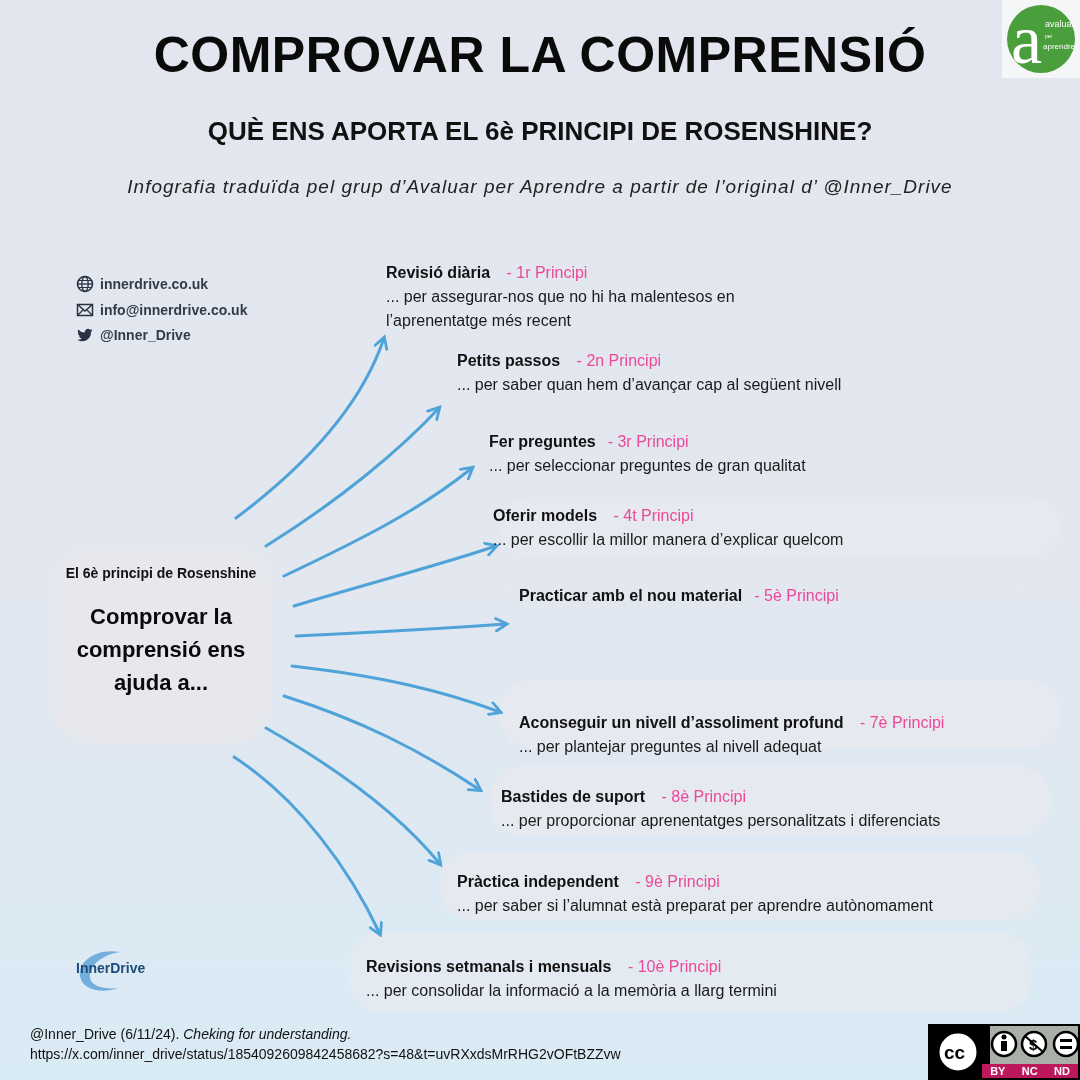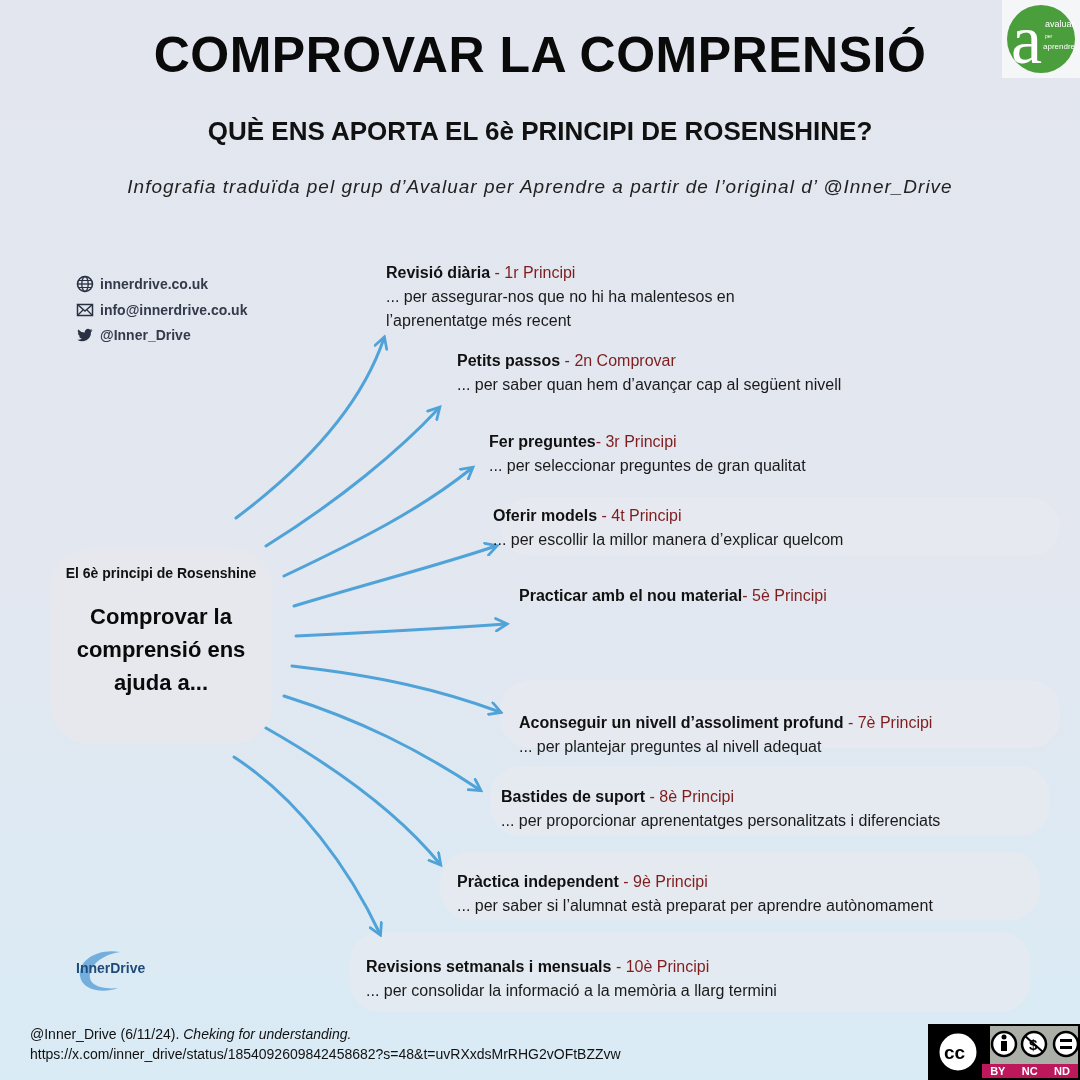--- a/index.html
+++ b/index.html
@@ -32,21 +32,21 @@
   .contact svg { width: 18px; height: 18px; }
   #center-bubble {
     left: 50px; top: 548px; width: 222px; height: 196px;
     background: #e6e8ee; border-radius: 40px;
     text-align: center;
   }
   #center-small { margin-top: 14px; font-size: 14px; font-weight: bold; line-height: 22px; color: #111; }
   #center-big { margin-top: 16px; font-size: 22px; font-weight: 900; line-height: 33px; color: #0a0a0a; }
   .item { font-size: 16px; line-height: 24px; color: #1a1a1a; }
   .item .name { font-weight: bold; color: #111; }
-  .item .principle { color: #7f1d1d; }
+  .item .principle { color: #ec4899; padding-left: 12px; }
   #arrows { left: 0; top: 0; width: 1080px; height: 1080px; pointer-events: none; }
   #innerdrive-logo { left: 68px; top: 946px; width: 100px; height: 50px; }
   #innerdrive-logo .txt { position: absolute; left: 8px; top: 14px; font-weight: bold; font-size: 14px; color: #1f4b7a; }
   #reference { left: 30px; top: 1024px; font-size: 14px; line-height: 20px; color: #111; }
   #reference .it { font-style: italic; }
   #cc-badge {
     left: 928px; top: 1024px; width: 152px; height: 56px; background: #aab0a8;
     border: 2px solid #000;
   }
   #cc-badge .bar { position: absolute; left: 52px; right: 0; bottom: 0; height: 14px; background: #be185d; color: #fff; font-size: 11px; font-weight: bold; display: flex; justify-content: space-around; align-items: center; }
@@ -123,21 +123,21 @@
     <path d="M266 728 C 340 770, 400 815, 440 864"></path>
     <path d="M234 757 C 300 800, 350 870, 380 934"></path>
   </g>
 </svg>
 
 <div class="item abs" style="left:386px;top:261px;width:440px">
   <span class="name">Revisió diària</span><span class="principle"> - 1r Principi</span>
   <div>... per assegurar-nos que no hi ha malentesos en l’aprenentatge més recent</div>
 </div>
 <div class="item abs" style="left:457px;top:349px;width:600px">
-  <span class="name">Petits passos</span><span class="principle"> - 2n Comprovar</span>
+  <span class="name">Petits passos</span><span class="principle"> - 2n Principi</span>
   <div>... per saber quan hem d’avançar cap al següent nivell</div>
 </div>
 <div class="item abs" style="left:489px;top:430px;width:580px">
   <span class="name">Fer preguntes</span><span class="principle">- 3r Principi</span>
   <div>... per seleccionar preguntes de gran qualitat</div>
 </div>
 <div class="item abs" style="left:493px;top:504px;width:550px">
   <span class="name">Oferir models</span><span class="principle"> - 4t Principi</span>
   <div>... per escollir la millor manera d’explicar quelcom</div>
 </div>

